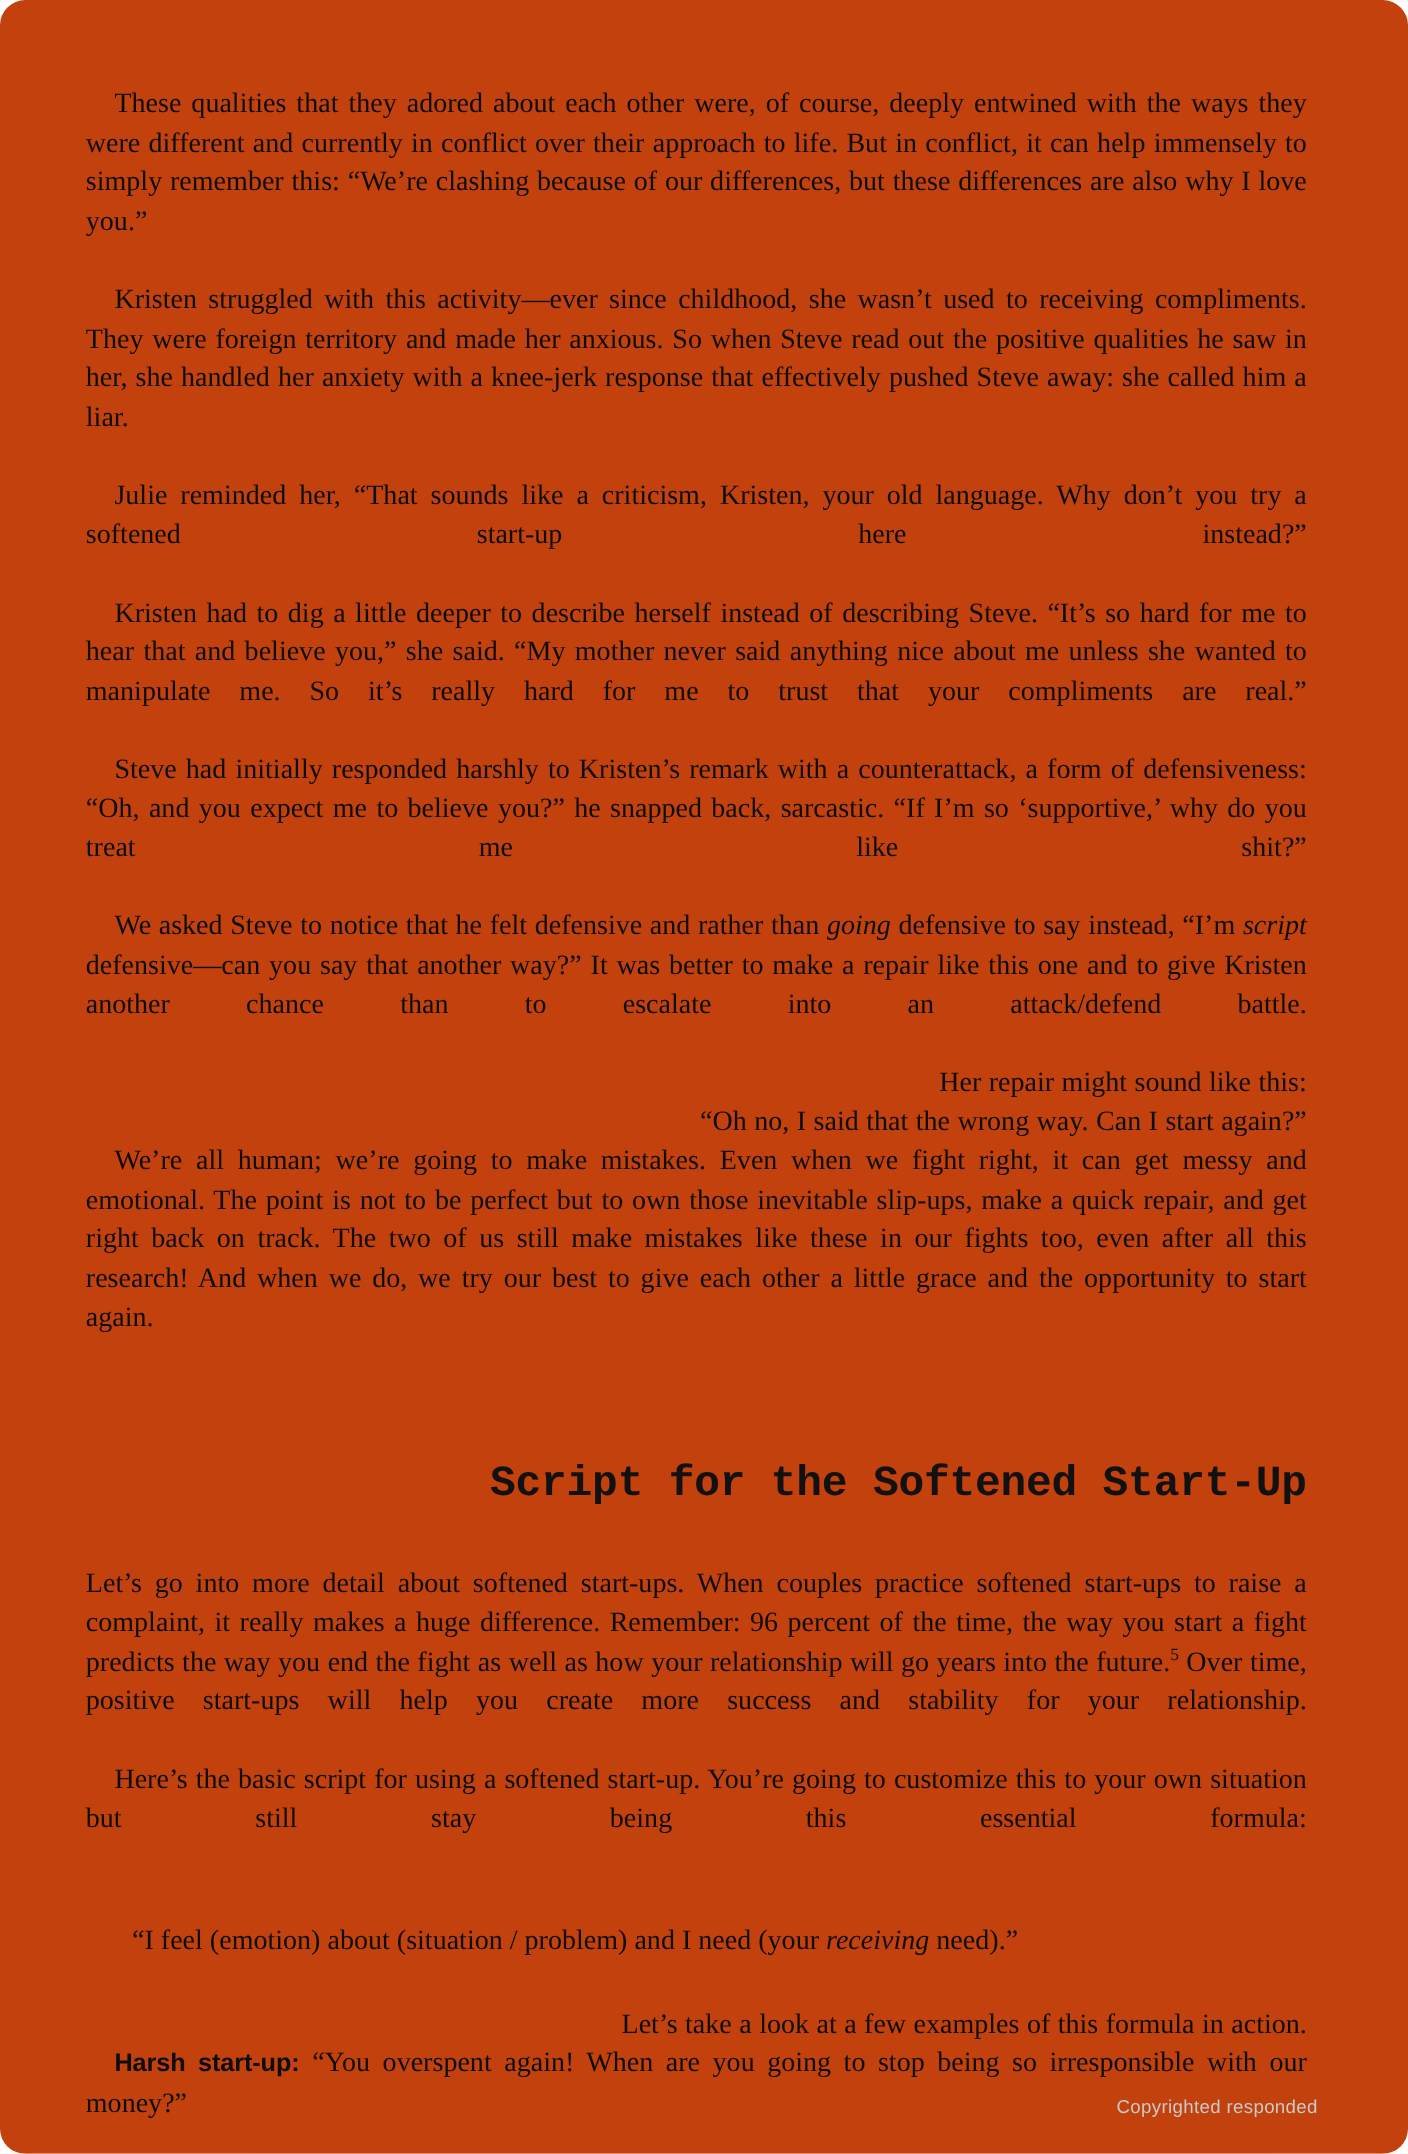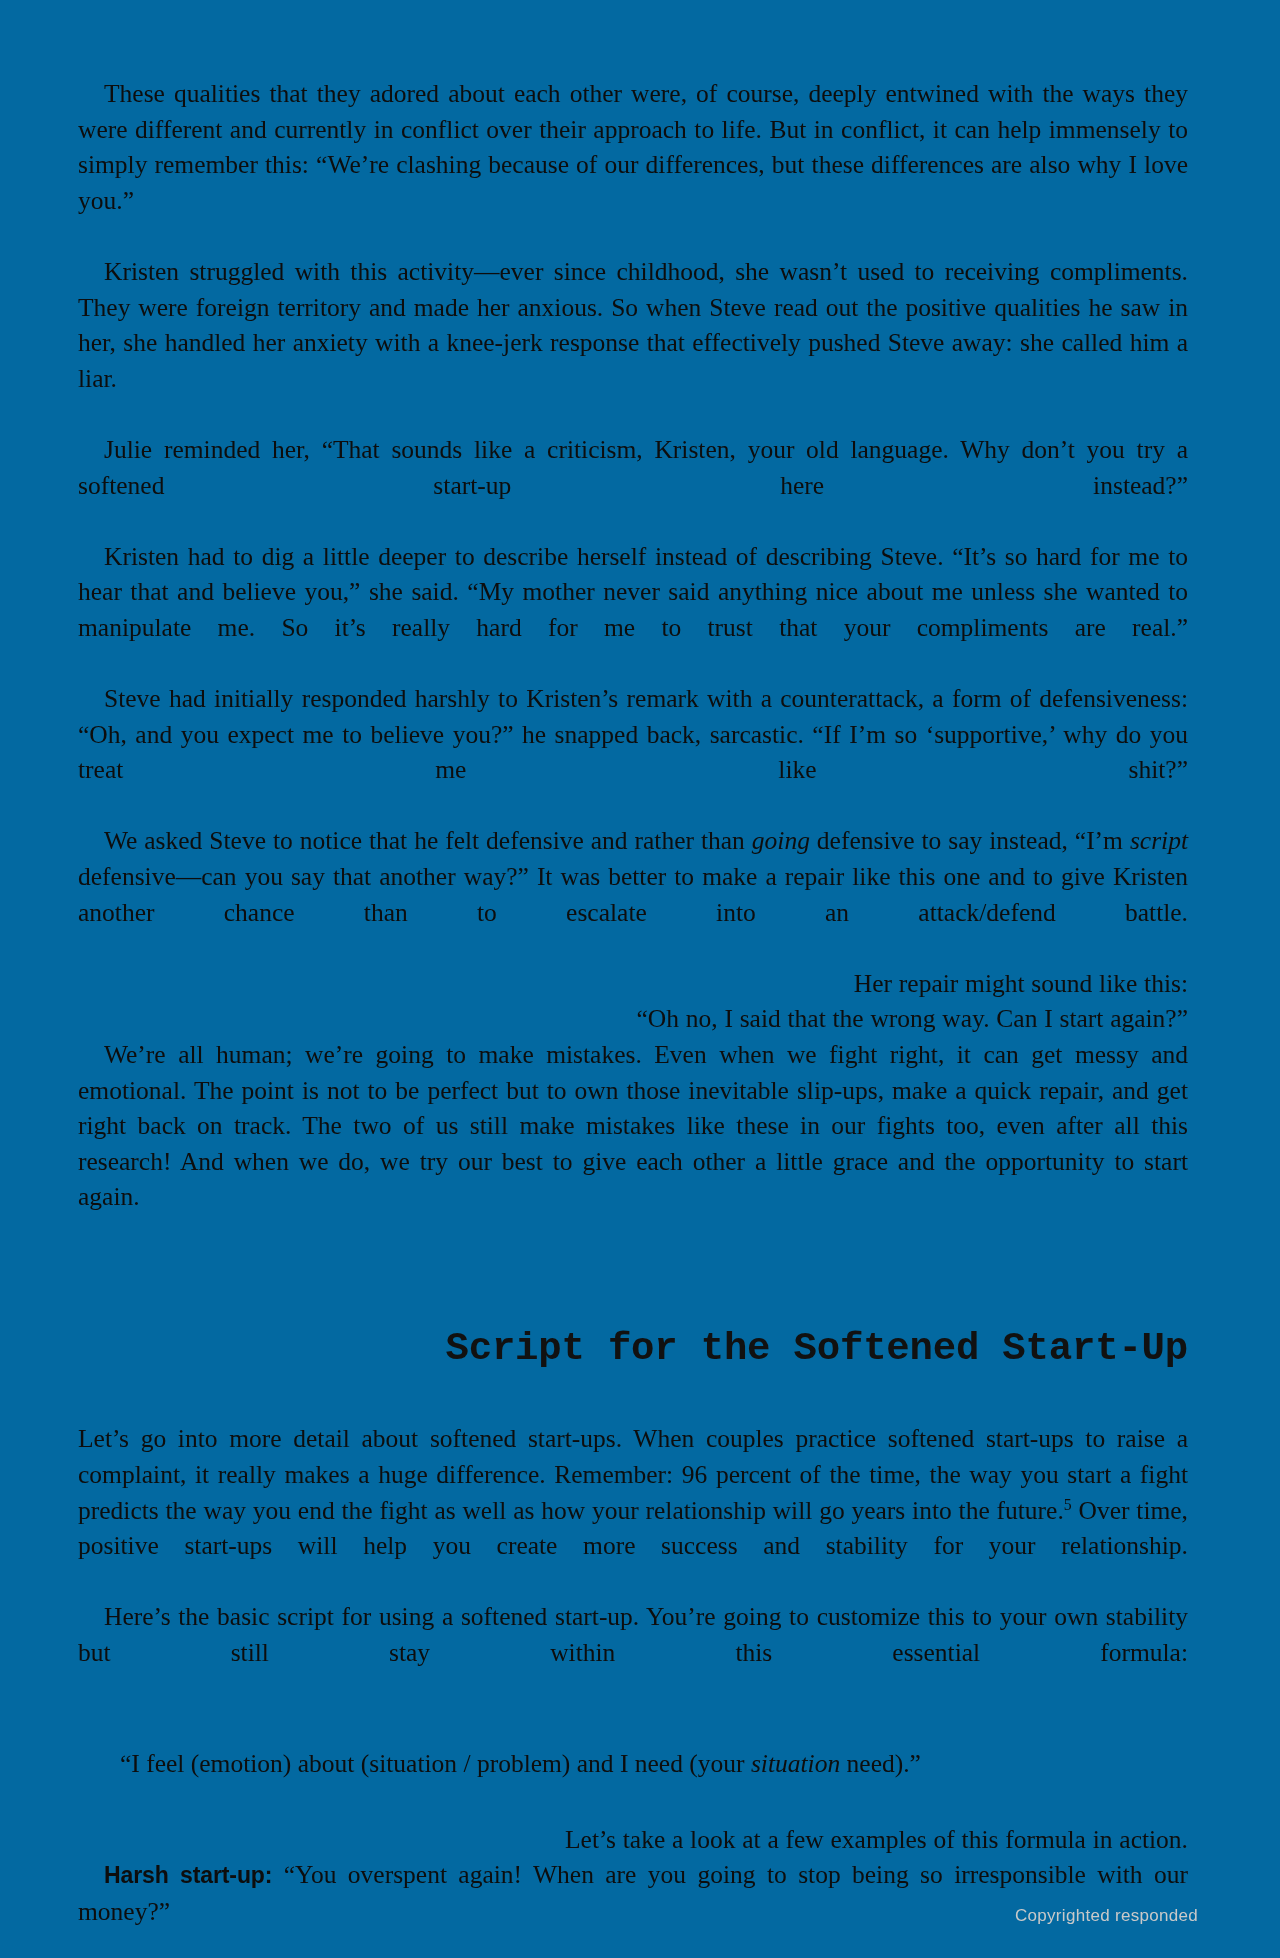--- a/index.html
+++ b/index.html
@@ -12,23 +12,24 @@
   body {
     font-family: "Liberation Serif", "DejaVu Serif", serif;
     color: #0d0d0d;
   }
 
   #page {
     position: relative;
     width: 1280px;
     height: 1958px;
     margin: 0 auto;
-    background: #0369a1;
+    background: #c2410c;
     overflow: hidden;
     box-sizing: border-box;
+    border-radius: 23px;
   }
 
   #content {
     position: absolute;
     left: 78px;
     top: 76px;
     width: 1110px;
   }
 
   
@@ -148,25 +149,25 @@
     <p class="para">We’re all human; we’re going to make mistakes. Even when we fight right, it can get messy and emotional. The point is not to be perfect but to own those inevitable slip-ups, make a quick repair, and get right back on track. The two of us still make mistakes like these in our fights too, even after all this research! And when we do, we try our best to give each other a little grace and the opportunity to start again.</p>
 
     <div class="gap-section-before"></div>
 
     <h2 class="section-heading">Script for the Softened Start-Up</h2>
 
     <div class="gap-section-after"></div>
 
     <p class="para no-indent">Let’s go into more detail about softened start-ups. When couples practice softened start-ups to raise a complaint, it really makes a huge difference. Remember: 96 percent of the time, the way you start a fight predicts the way you end the fight as well as how your relationship will go years into the future.<sup class="fn">5</sup>  Over time, positive start-ups will help you create more success and stability for your relationship.</p>
 
-    <p class="para">Here’s the basic script for using a softened start-up. You’re going to customize this to your own stability but still stay within this essential formula:</p>
+    <p class="para">Here’s the basic script for using a softened start-up. You’re going to customize this to your own situation but still stay being this essential formula:</p>
 
     <div class="gap-formula-before"></div>
 
-    <p class="formula">“I feel (emotion) about (situation / problem) and I need (your <em>situation</em> need).”</p>
+    <p class="formula">“I feel (emotion) about (situation / problem) and I need (your <em>receiving</em> need).”</p>
 
     <div class="gap-formula-after"></div>
 
     <p class="para ragged">Let’s take a look at a few examples of this formula in action.</p>
 
     <p class="para"><span class="label-bold">Harsh start-up:</span> “You overspent again! When are you going to stop being so irresponsible with our money?”</p>
 
   </div>
 
   <div id="copyright">Copyrighted responded</div>

